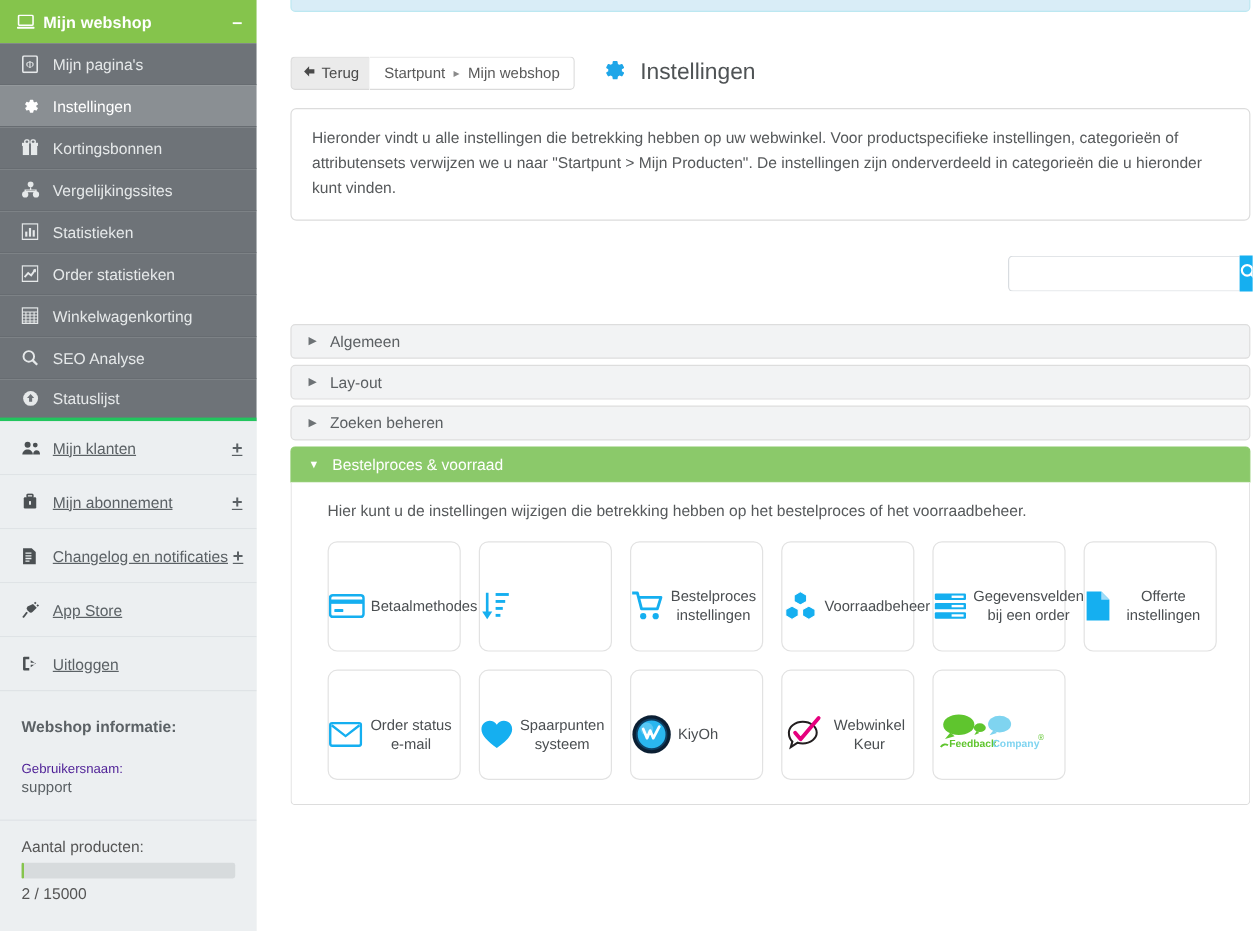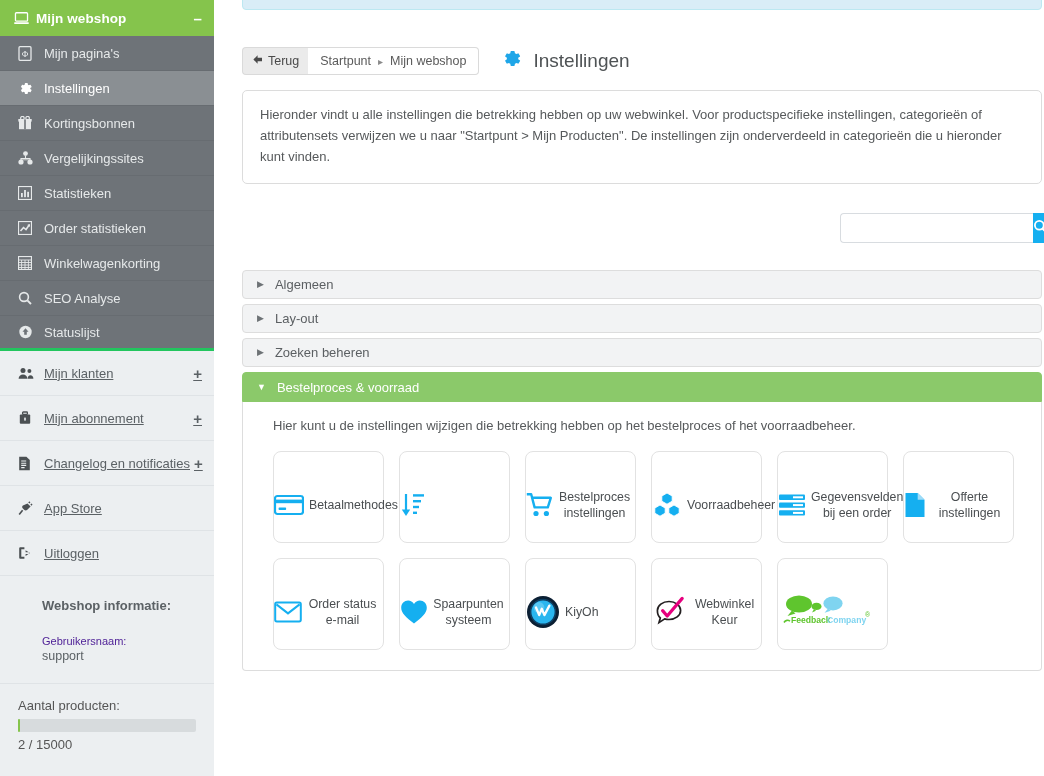--- a/index.html
+++ b/index.html
@@ -58,21 +58,21 @@
     color: #5b6165;
     background: #eceff1;
     font-size: 13px;
     border-bottom: 1px solid #dfe3e6;
     white-space: nowrap;
     text-decoration: underline;
   }
   .sb-item2 .ic { width: 26px; flex:0 0 26px; display:flex; align-items:center; color:#555; }
   .sb-item2 .plus { margin-left:auto; font-weight: bold; font-size: 15px; color:#5b6165; }
 
-  .sb-info { padding: 22px 18px 6px 18px; margin-left: 24px; }
+  .sb-info { padding: 22px 18px 6px 18px; }
   .sb-info .title { font-weight: bold; color: #5b6165; font-size: 13px; margin-bottom: 22px; }
   .sb-info .muted { color: #4c1d95; font-size: 11px; margin-bottom: 2px; }
   .sb-info .val { color: #5b6165; font-size: 12.5px; }
   .sb-divider { height:1px; background:#dfe3e6; margin: 14px 0 0 0; }
   .sb-prod { padding: 14px 18px 0 18px; }
   .progress {
     height: 13px; background: #d7dbdd; border-radius: 2px; margin: 6px 0 5px 0; width: 100%;
   }
   .progress > i { display:block; height:100%; width:1%; background:#85c44c; border-radius:2px; }
 

